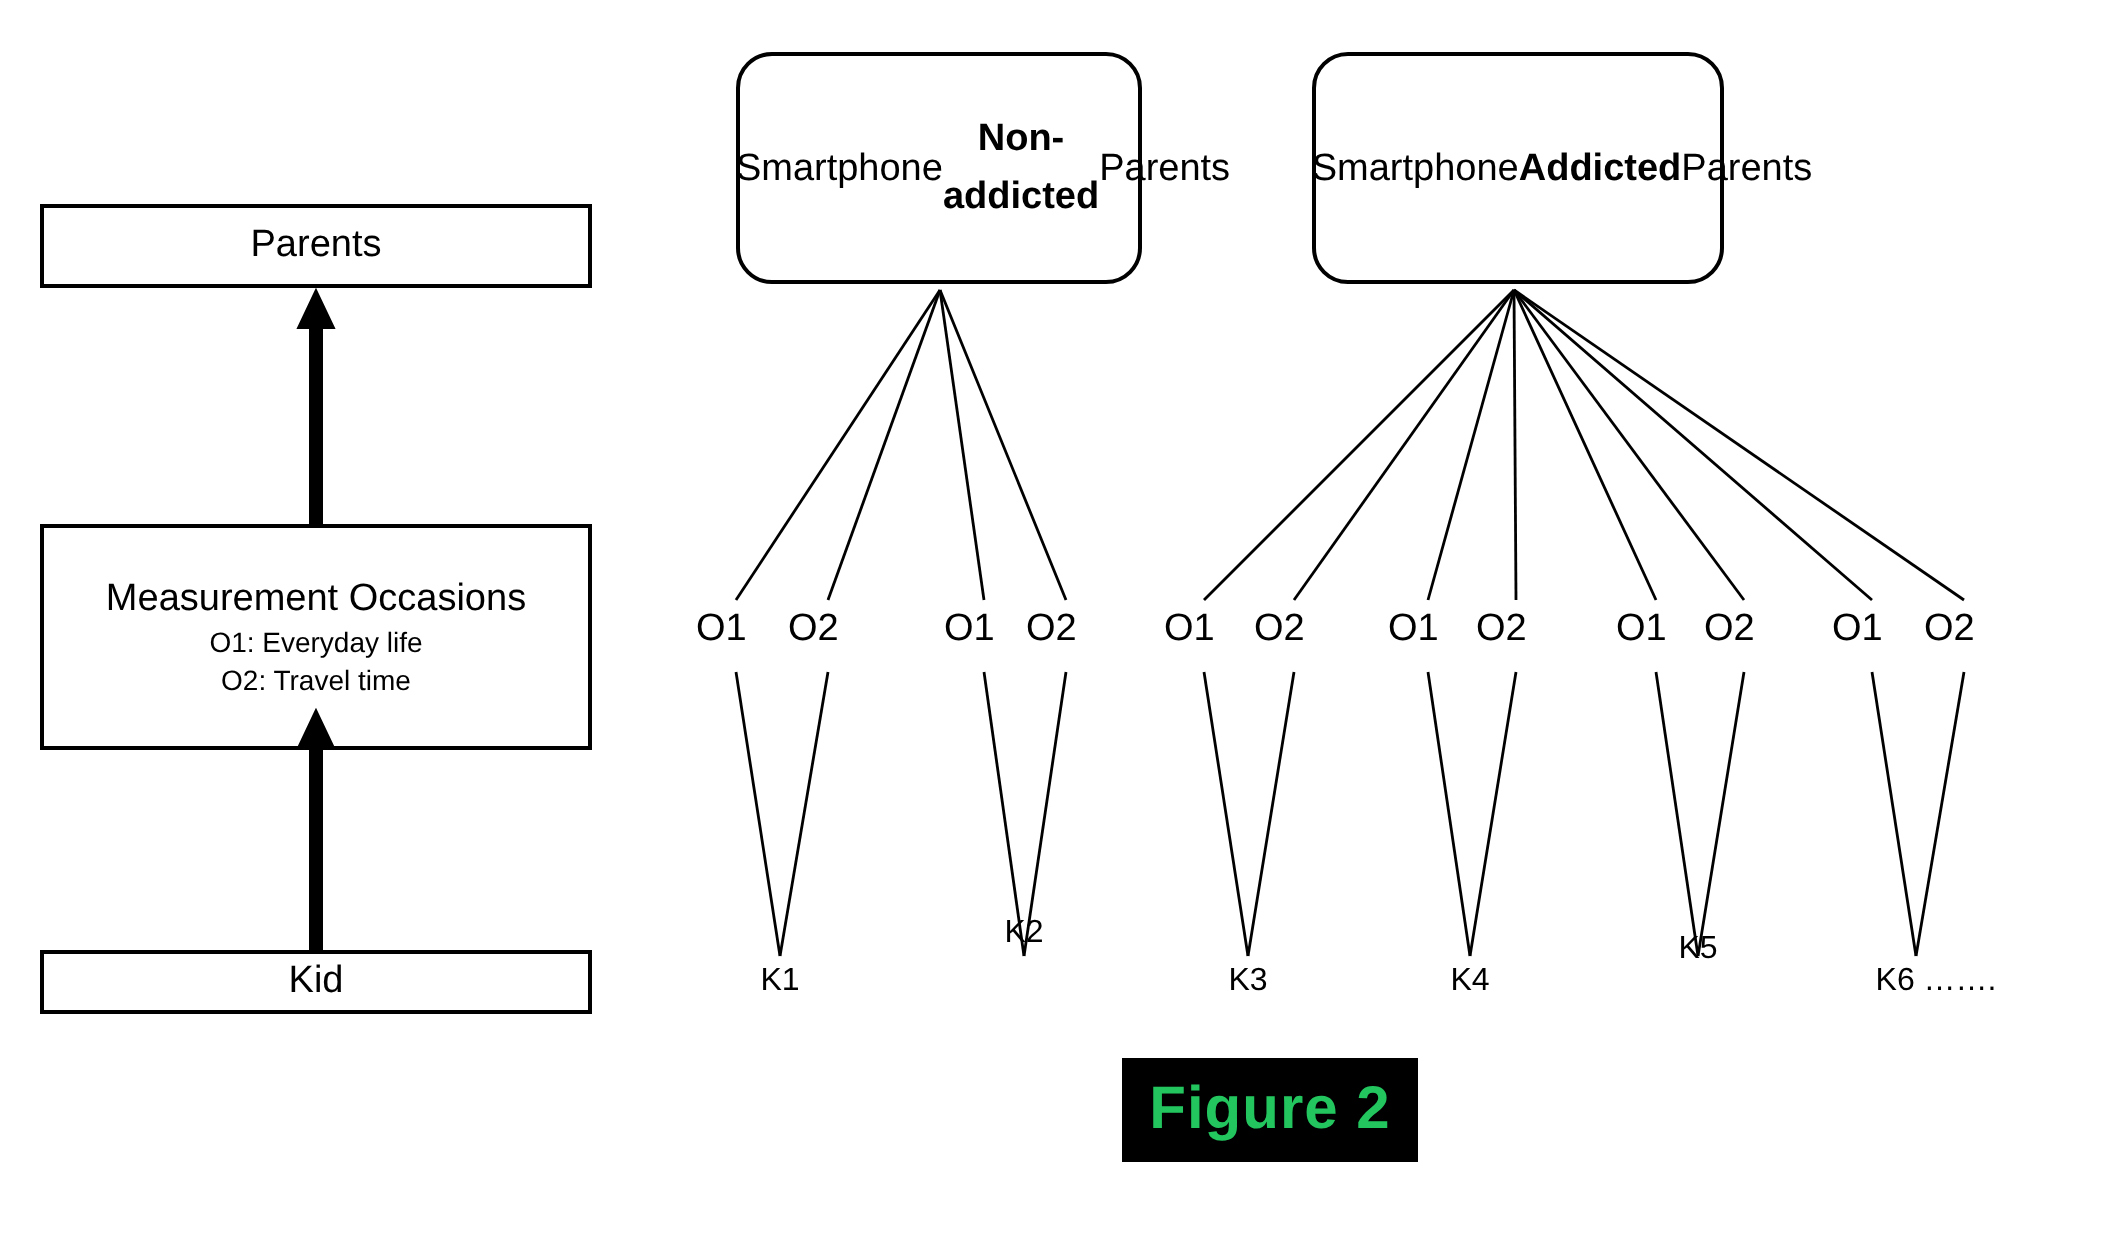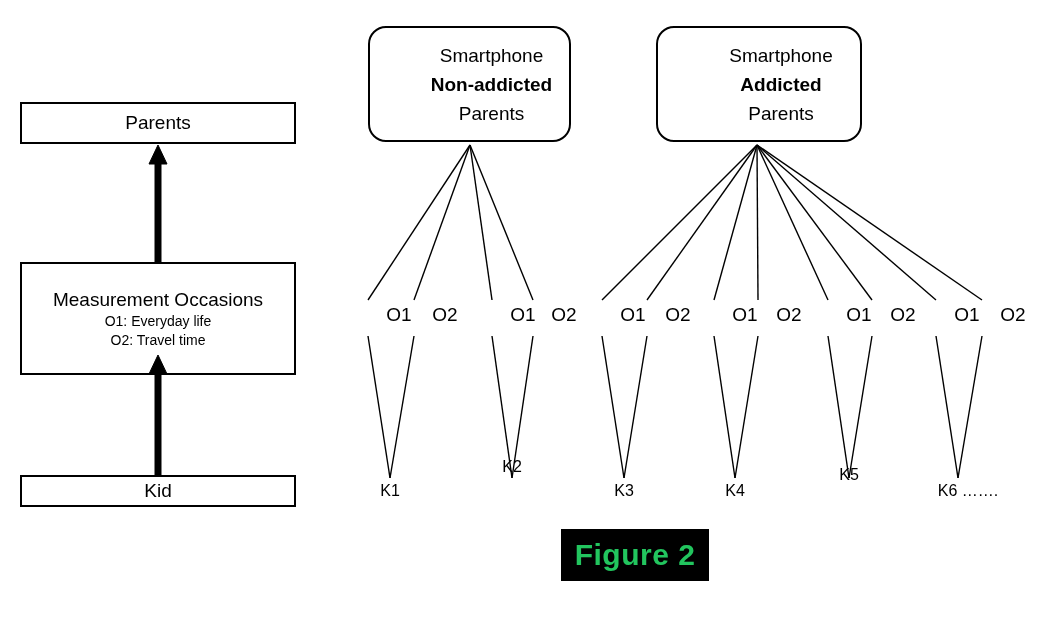--- a/index.html
+++ b/index.html
@@ -37,37 +37,35 @@
     font-size: 14px;
     line-height: 19px;
   }
   .group-box {
     position: absolute;
     border: 2px solid #000000;
     border-radius: 18px;
     background: #ffffff;
     box-sizing: border-box;
     display: flex;
-    flex-direction: column;
     align-items: center;
     justify-content: center;
     text-align: center;
     font-size: 19px;
     line-height: 29px;
     padding-left: 44px;
   }
   .group-box .bold {
     font-weight: bold;
   }
   .node-label {
     position: absolute;
     font-size: 19px;
-    text-align: center;
+    text-align: left;
     white-space: nowrap;
-    margin-left: 31px;
   }
   .kid-label {
     position: absolute;
     font-size: 16px;
     text-align: center;
     white-space: nowrap;
   }
   #lines {
     position: absolute;
     left: 0;

